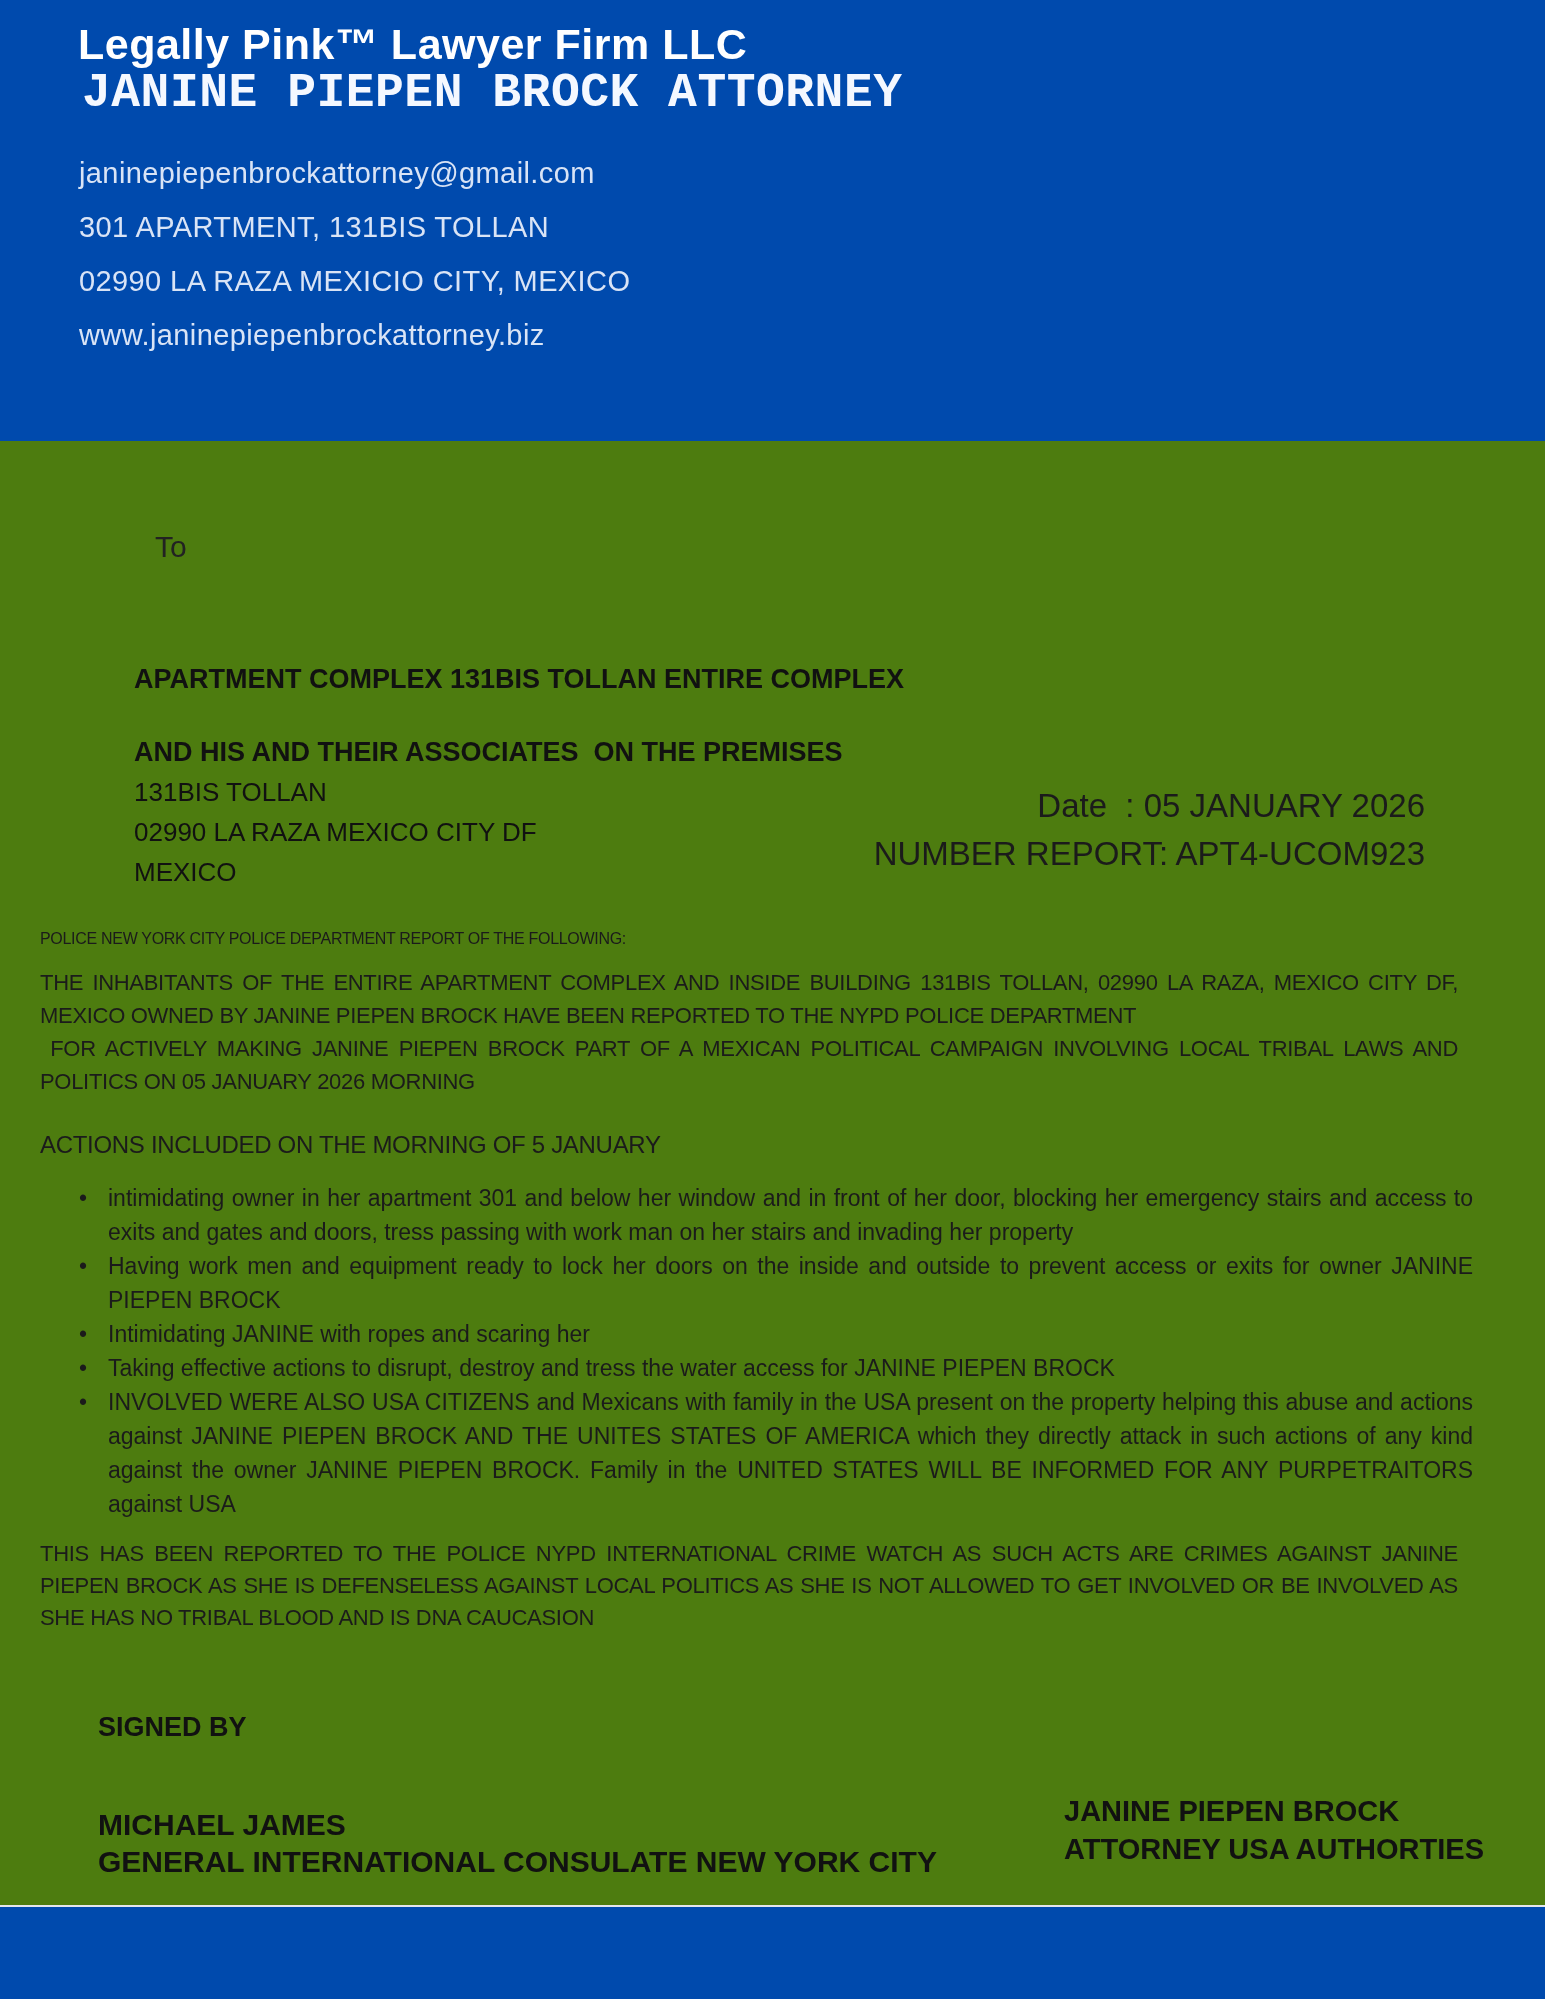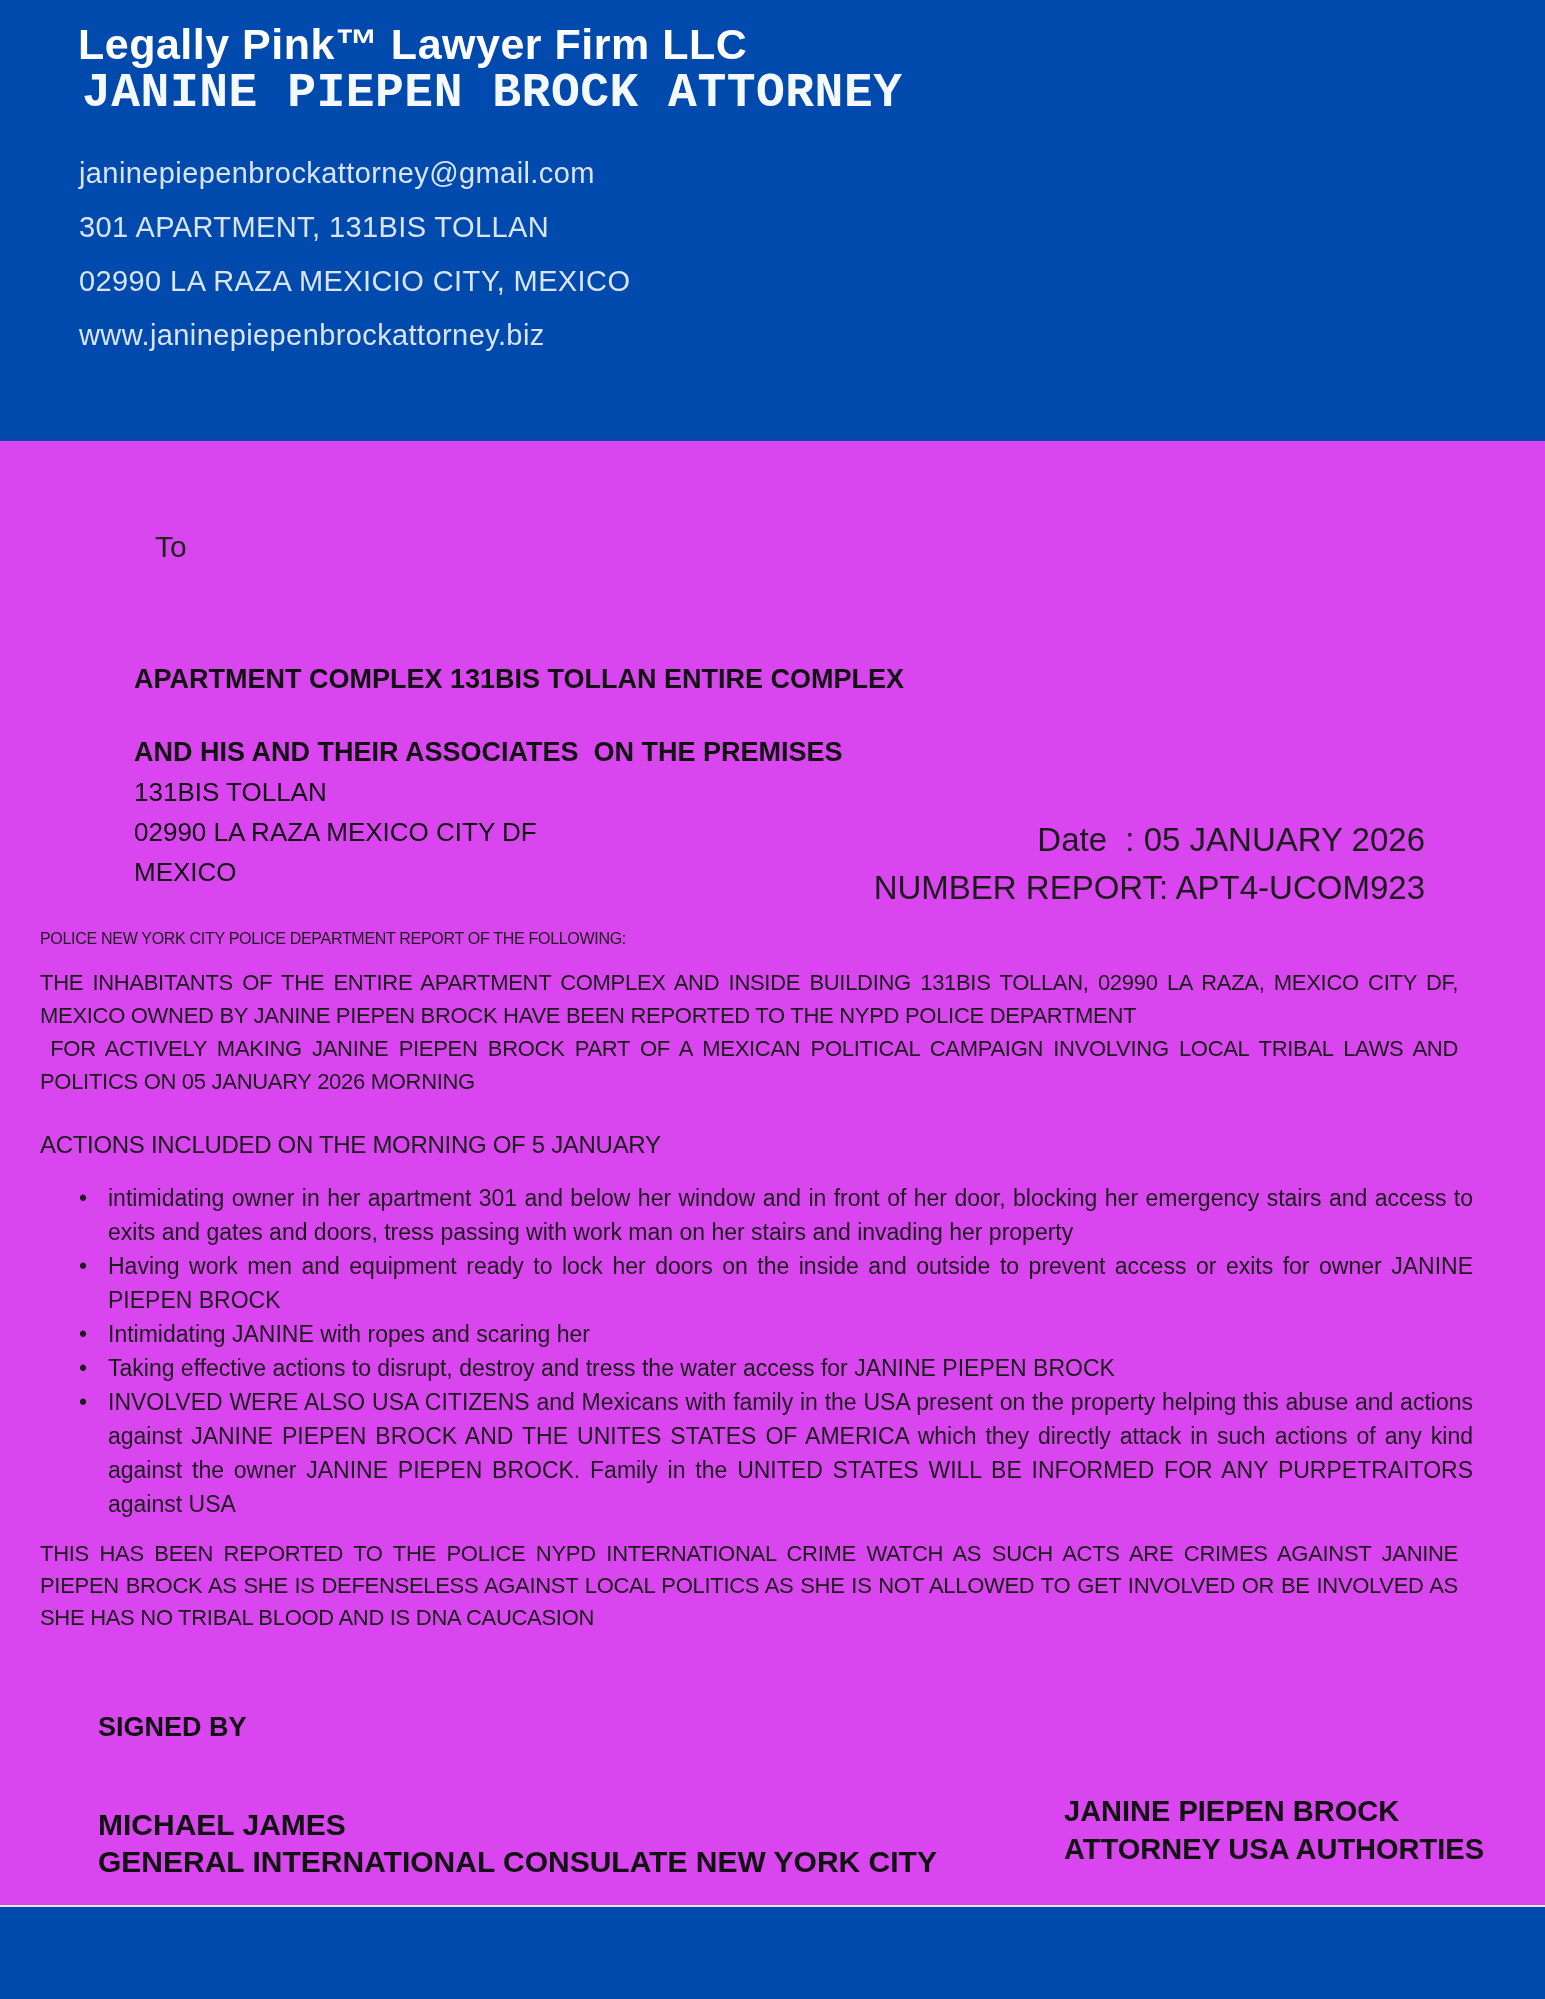--- a/index.html
+++ b/index.html
@@ -1,20 +1,20 @@
 <!DOCTYPE html>
 <html><head>
 <meta charset="utf-8">
 <style>
   html, body { margin: 0; padding: 0; background: #ffffff; }
   .page {
     position: relative;
     width: 1545px;
     height: 1999px;
-    background: #d946ef;
+    background: #4d7c0f;
     font-family: "Liberation Sans", sans-serif;
     color: #1c1c1c;
     overflow: hidden;
   }
   .pre { white-space: pre-wrap; }
 
   
   .header {
     position: absolute; top: 0; left: 0; width: 100%; height: 441px;
     background: #004aad;
@@ -40,21 +40,21 @@
   }
   .recipient {
     position: absolute; left: 134px; top: 626px;
     font-size: 26px; line-height: 40px; color: #111111;
   }
   .recipient .b { font-weight: bold; font-size: 27px; margin-top: 33px; }
 
   
   .meta {
     position: absolute; right: 120px; top: 782px;
-    text-align: right; font-size: 33px; line-height: 48px; color: #1b1b1b; margin-top: 34px;
+    text-align: right; font-size: 33px; line-height: 48px; color: #1b1b1b;
   }
 
   
   .report-heading {
     position: absolute; left: 40px; top: 930px;
     font-size: 16px; color: #1b1b1b; letter-spacing: -0.3px;
   }
   .intro {
     position: absolute; left: 40px; top: 966px; width: 1418px;
     font-size: 22px; line-height: 33px; letter-spacing: -0.3px; color: #1b1b1b;

